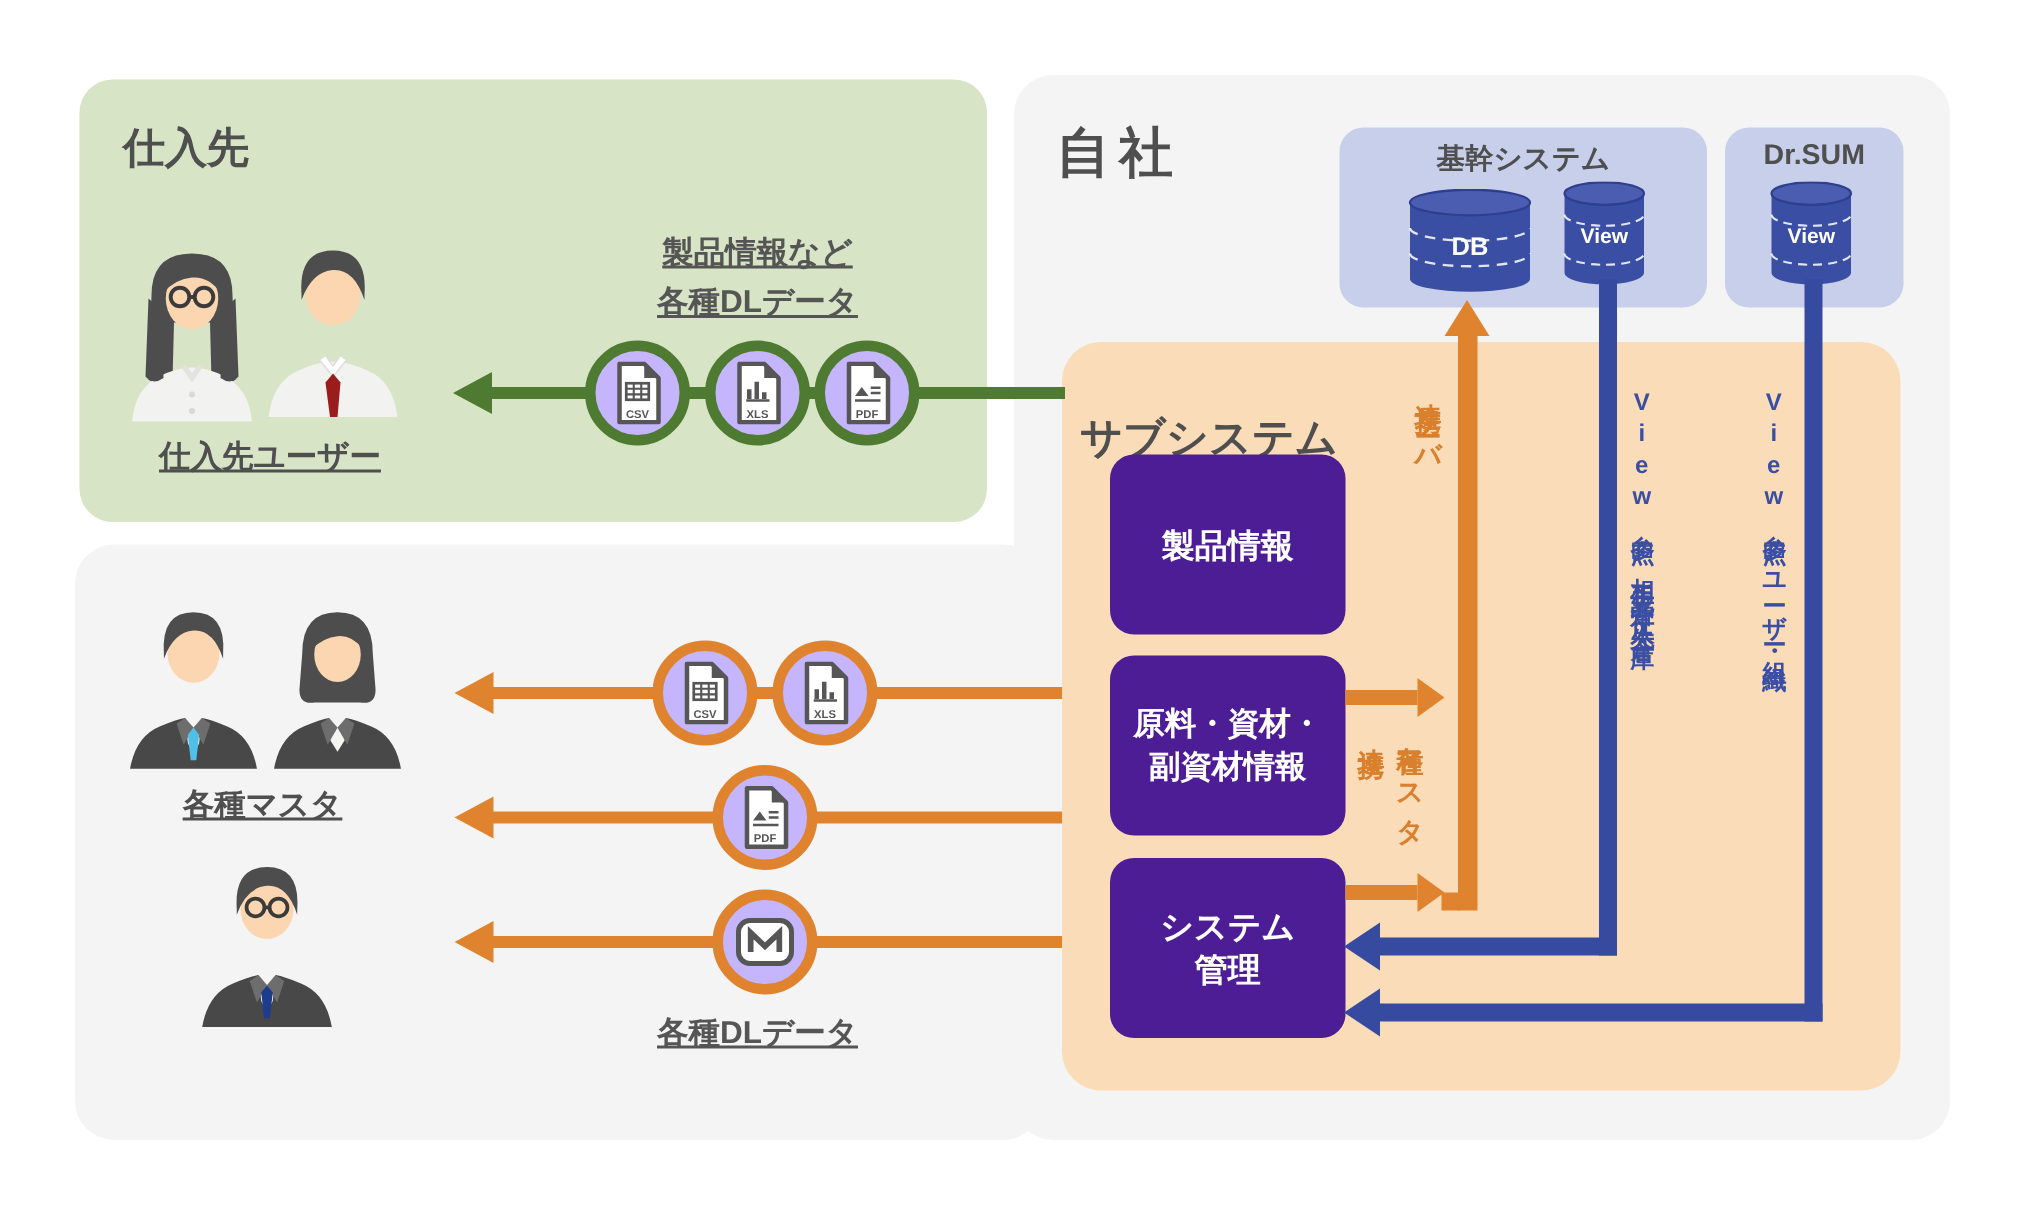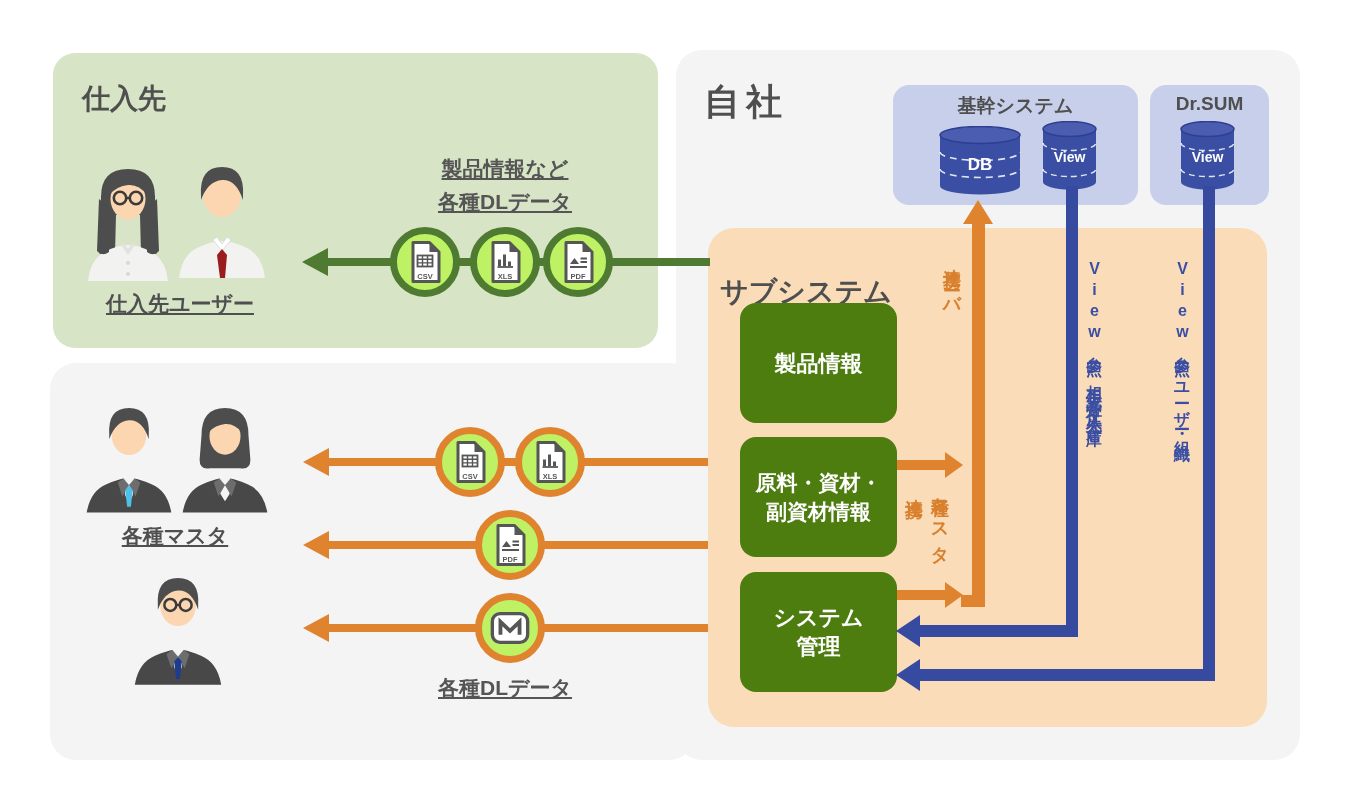--- a/index.html
+++ b/index.html
@@ -2,27 +2,27 @@
 <html><head>
 <meta charset="utf-8">
 <style>
   html,body{margin:0;padding:0;background:#fff;}
   #canvas{position:relative;width:1350px;height:810px;background:#ffffff;overflow:hidden;
           font-family:"Liberation Sans","DejaVu Sans",sans-serif;}
   .abs{position:absolute;}
   .panel{position:absolute;border-radius:26px;}
   .ttl{position:absolute;font-weight:bold;color:#4f4f4f;}
   .lbl{position:absolute;font-weight:bold;color:#4f4f4f;text-align:center;text-decoration:underline;}
-  .obox{position:absolute;left:740px;width:157px;height:120px;background:#4d7c0f;border-radius:16px;
+  .obox{position:absolute;left:740px;width:157px;height:120px;background:#4c1d95;border-radius:16px;
         display:flex;flex-direction:column;align-items:center;justify-content:center;
         color:#ffffff;font-weight:bold;text-align:center;line-height:29px;}
   .bluepanel{position:absolute;background:#c7cfea;border-radius:16px;}
   .bp-title{position:absolute;left:0;top:8px;width:100%;text-align:center;font-size:19px;font-weight:bold;color:#4f4f4f;}
   .hline{position:absolute;}
-  .fcircle{position:absolute;width:70px;height:70px;border-radius:50%;background:#bef264;box-sizing:border-box;
+  .fcircle{position:absolute;width:70px;height:70px;border-radius:50%;background:#c4b5fd;box-sizing:border-box;
            display:flex;align-items:center;justify-content:center;}
   .g-ring{border:7px solid #4e7b31;}
   .o-ring{border:7px solid #e0832e;}
   .arrow-l{position:absolute;width:0;height:0;border-top:14px solid transparent;border-bottom:14px solid transparent;}
   .arrow-r{position:absolute;width:0;height:0;border-top:13px solid transparent;border-bottom:13px solid transparent;}
   .arrow-u{position:absolute;width:0;height:0;border-left:15px solid transparent;border-right:15px solid transparent;}
   .arrow-lb{position:absolute;width:0;height:0;border-top:16px solid transparent;border-bottom:16px solid transparent;}
   .vtxt{position:absolute;writing-mode:vertical-rl;text-orientation:mixed;font-weight:bold;}
   .vtxt .latin{text-orientation:upright;}
   .vtxt .vline{display:block;}

